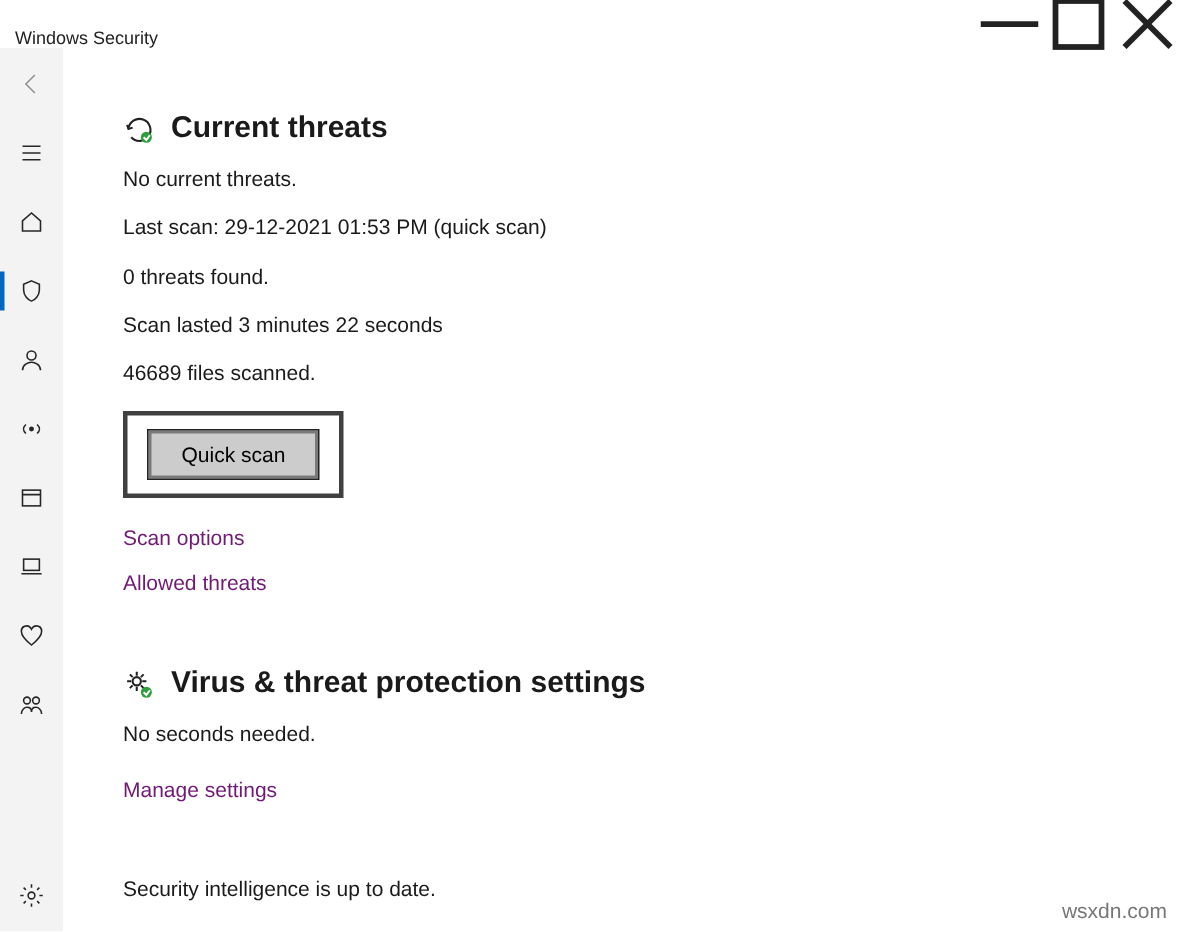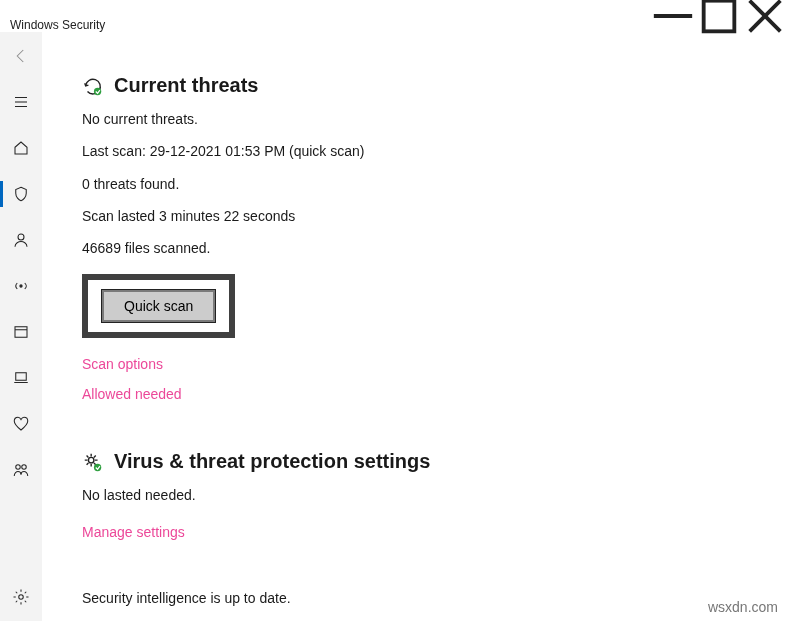--- a/index.html
+++ b/index.html
@@ -93,36 +93,36 @@
   }
   .body-text {
     font-size: 14px;
     color: #1a1a1a;
     line-height: 1.45;
     margin-bottom: 2px;
     margin-top: 12px;
   }
   .quickscan-wrap {
     display: inline-block;
-    border: 6px solid #404040;
+    border: 3px solid #404040;
     padding: 10px 14px;
     margin: 14px 0 18px 0;
   }
   button.quickscan {
     font-family: inherit;
     font-size: 14px;
     background: #cccccc;
     border: 2px solid #7a7a7a;
     outline: 1px solid #222;
     padding: 6px 20px;
     color: #000;
   }
   .link {
     display: block;
-    color: #ec4899;
+    color: #701a75;
     font-size: 14px;
     margin-bottom: 14px;
     text-decoration: none;
   }
   .watermark {
     position: absolute;
     bottom: 6px;
     right: 10px;
     font-size: 14px;
     color: #777;
@@ -242,36 +242,36 @@
       <div class="body-text">Last scan: 29-12-2021 01:53 PM (quick scan)</div>
       <div class="body-text">0 threats found.</div>
       <div class="body-text">Scan lasted 3 minutes 22 seconds</div>
       <div class="body-text">46689 files scanned.</div>
 
       <div class="quickscan-wrap">
         <button class="quickscan">Quick scan</button>
       </div>
 
       <a class="link" href="#">Scan options</a>
-      <a class="link" href="#">Allowed needed</a>
+      <a class="link" href="#">Allowed threats</a>
     </div>
 
     <div class="section">
       <div class="section-header">
         <span class="sicon">
           <svg viewBox="0 0 24 24">
               <circle cx="10" cy="10" r="3" fill="none" stroke="#222" stroke-width="1.5"></circle>
               <path d="M10 3 V6 M10 14 V17 M3 10 H6 M14 10 H17 M5 5 L7 7 M13 13 L15 15 M15 5 L13 7 M7 13 L5 15" stroke="#222" stroke-width="1.5"></path>
               <circle cx="17" cy="18" r="4" fill="#2e9e3f"></circle>
               <path d="M15 18 L17 20 L19.5 16.5" stroke="#fff" stroke-width="1.4" fill="none"></path>
             </svg>
         </span>
         <h2>Virus &amp; threat protection settings</h2>
       </div>
-      <div class="body-text" style="margin-bottom:18px;">No lasted needed.</div>
+      <div class="body-text" style="margin-bottom:18px;">No seconds needed.</div>
       <a class="link" href="#">Manage settings</a>
     </div>
 
     <div class="section" style="margin-bottom:0;">
       <div class="body-text">Security intelligence is up to date.</div>
     </div>
 
   </div>
 </div>
 

